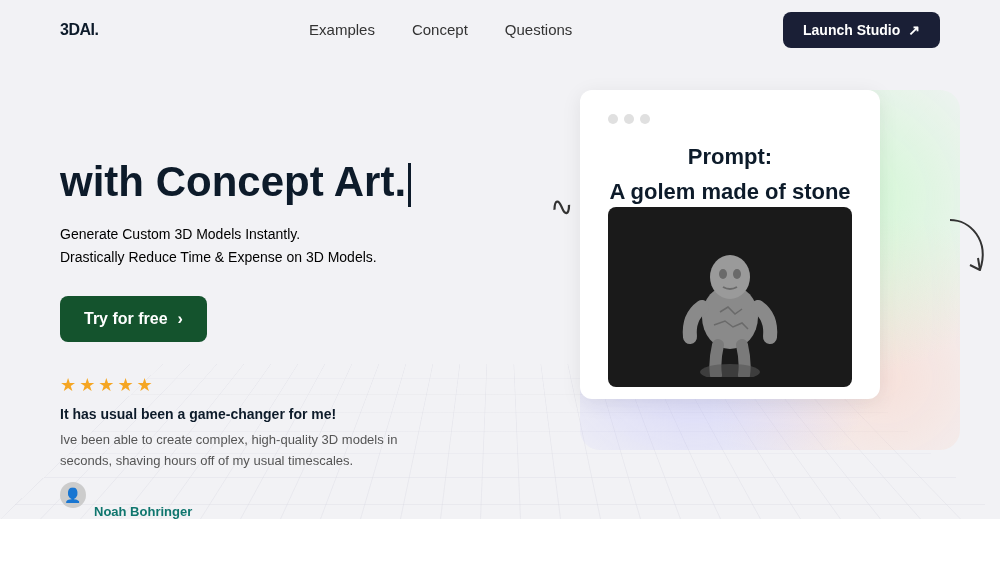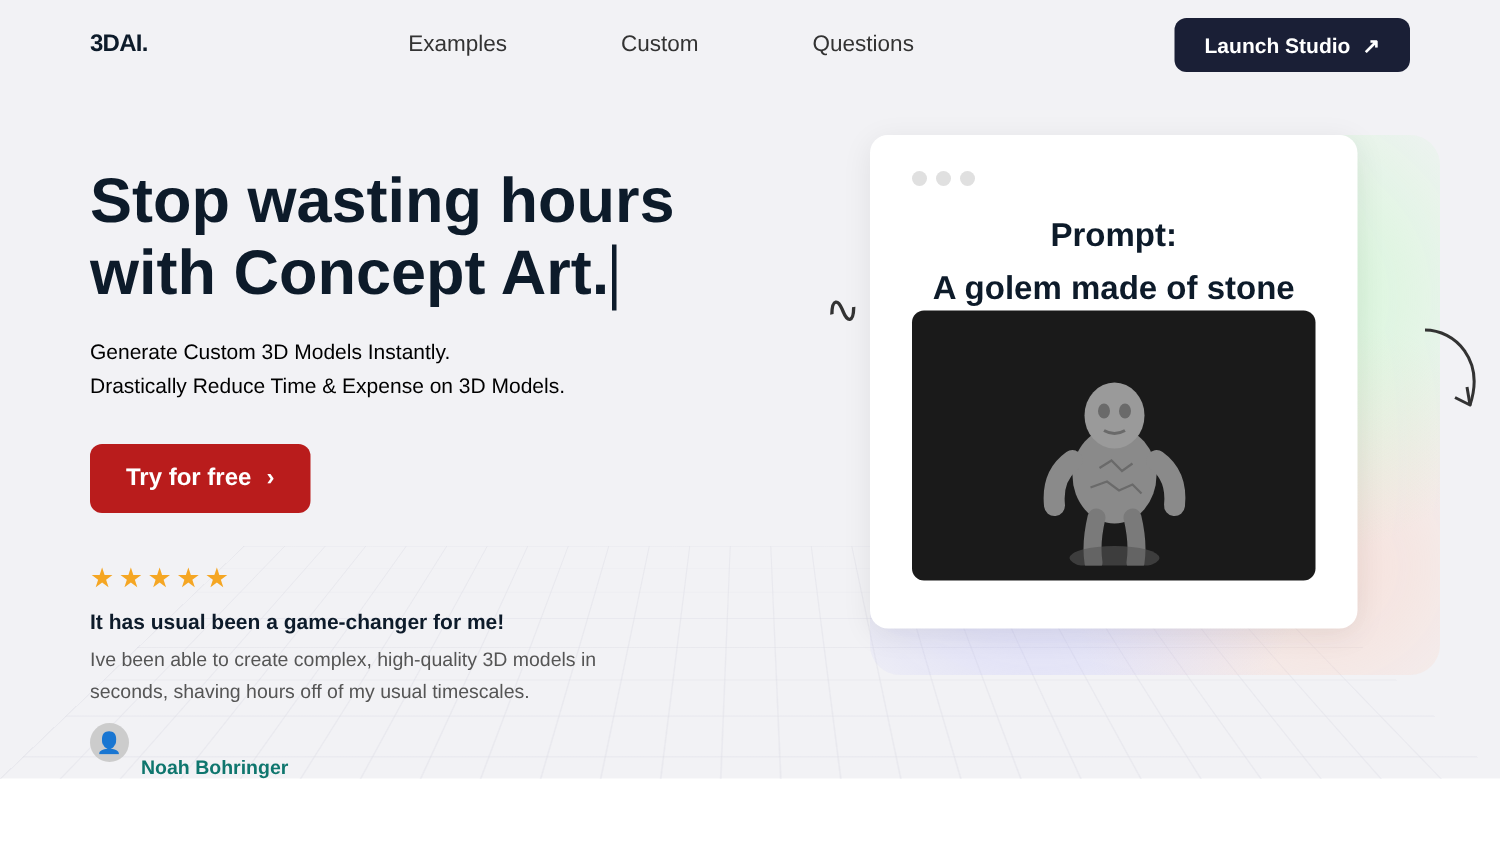--- a/index.html
+++ b/index.html
@@ -23,21 +23,21 @@
       z-index: 10;
     }
     .navbar-logo {
       font-size: 16px;
       font-weight: 800;
       color: #0d1b2a;
       letter-spacing: -0.5px;
     }
     .nav-links {
       display: flex;
-      gap: 76px;
+      gap: 37px;
       list-style: none;
       justify-content: flex-end;
     }
     .nav-links a {
       text-decoration: none;
       color: #333;
       font-size: 15px;
     }
     .launch-btn {
       background: #1a1f36;
@@ -106,21 +106,21 @@
       margin-left: 2px;
     }
     .hero-subtitle {
       font-size: 14px;
       color: #000000;
       line-height: 1.6;
       margin-bottom: 28px;
       max-width: 320px;
     }
     .try-free-btn {
-      background: #b91c1c;
+      background: #14532d;
       color: #fff;
       border: none;
       padding: 14px 24px;
       border-radius: 8px;
       font-size: 16px;
       font-weight: 600;
       cursor: pointer;
       display: inline-flex;
       align-items: center;
       gap: 10px;
@@ -193,22 +193,22 @@
       background: radial-gradient(ellipse at 70% 30%, rgba(180,255,180,0.5) 0%, transparent 50%),
                   radial-gradient(ellipse at 30% 70%, rgba(180,180,255,0.5) 0%, transparent 50%),
                   radial-gradient(ellipse at 80% 80%, rgba(255,200,180,0.4) 0%, transparent 40%);
       border-radius: 20px;
       z-index: 1;
     }
 
     .prompt-card {
       background: #fff;
       border-radius: 12px;
-      padding: 24px 28px 32px 28px;
-      width: 325px;
+      padding: 24px 28px 12px 28px;
+      width: 300px;
       position: relative;
       z-index: 3;
       box-shadow: 0 4px 20px rgba(0,0,0,0.08);
     }
     .card-dots {
       display: flex;
       gap: 6px;
       margin-bottom: 20px;
     }
     .dot {
@@ -286,36 +286,36 @@
 </head>
 <body>
 
 <nav class="navbar">
   <div class="navbar-logo">3DAI.</div>
   <ul class="nav-links">
     <li>
       <a href="#">Examples</a>
     </li>
     <li>
-      <a href="#">Custom</a>
+      <a href="#">Concept</a>
     </li>
     <li>
       <a href="#">Questions</a>
     </li>
   </ul>
   <button class="launch-btn">
     <span>Launch Studio</span>
     <span class="arrow-icon">↗</span>
   </button>
 </nav>
 
 <section class="hero">
   <div class="hero-left">
     <h1 class="hero-title">
-      <span>Stop wasting hours</span><br>
+      <br>
       <span>with Concept Art.</span><span class="cursor"></span>
     </h1>
     <p class="hero-subtitle">
       <span>Generate Custom 3D Models Instantly.</span><br>
       <span>Drastically Reduce Time &amp; Expense on 3D Models.</span>
     </p>
     <button class="try-free-btn">
       <span>Try for free</span>
       <span class="btn-arrow">›</span>
     </button>

